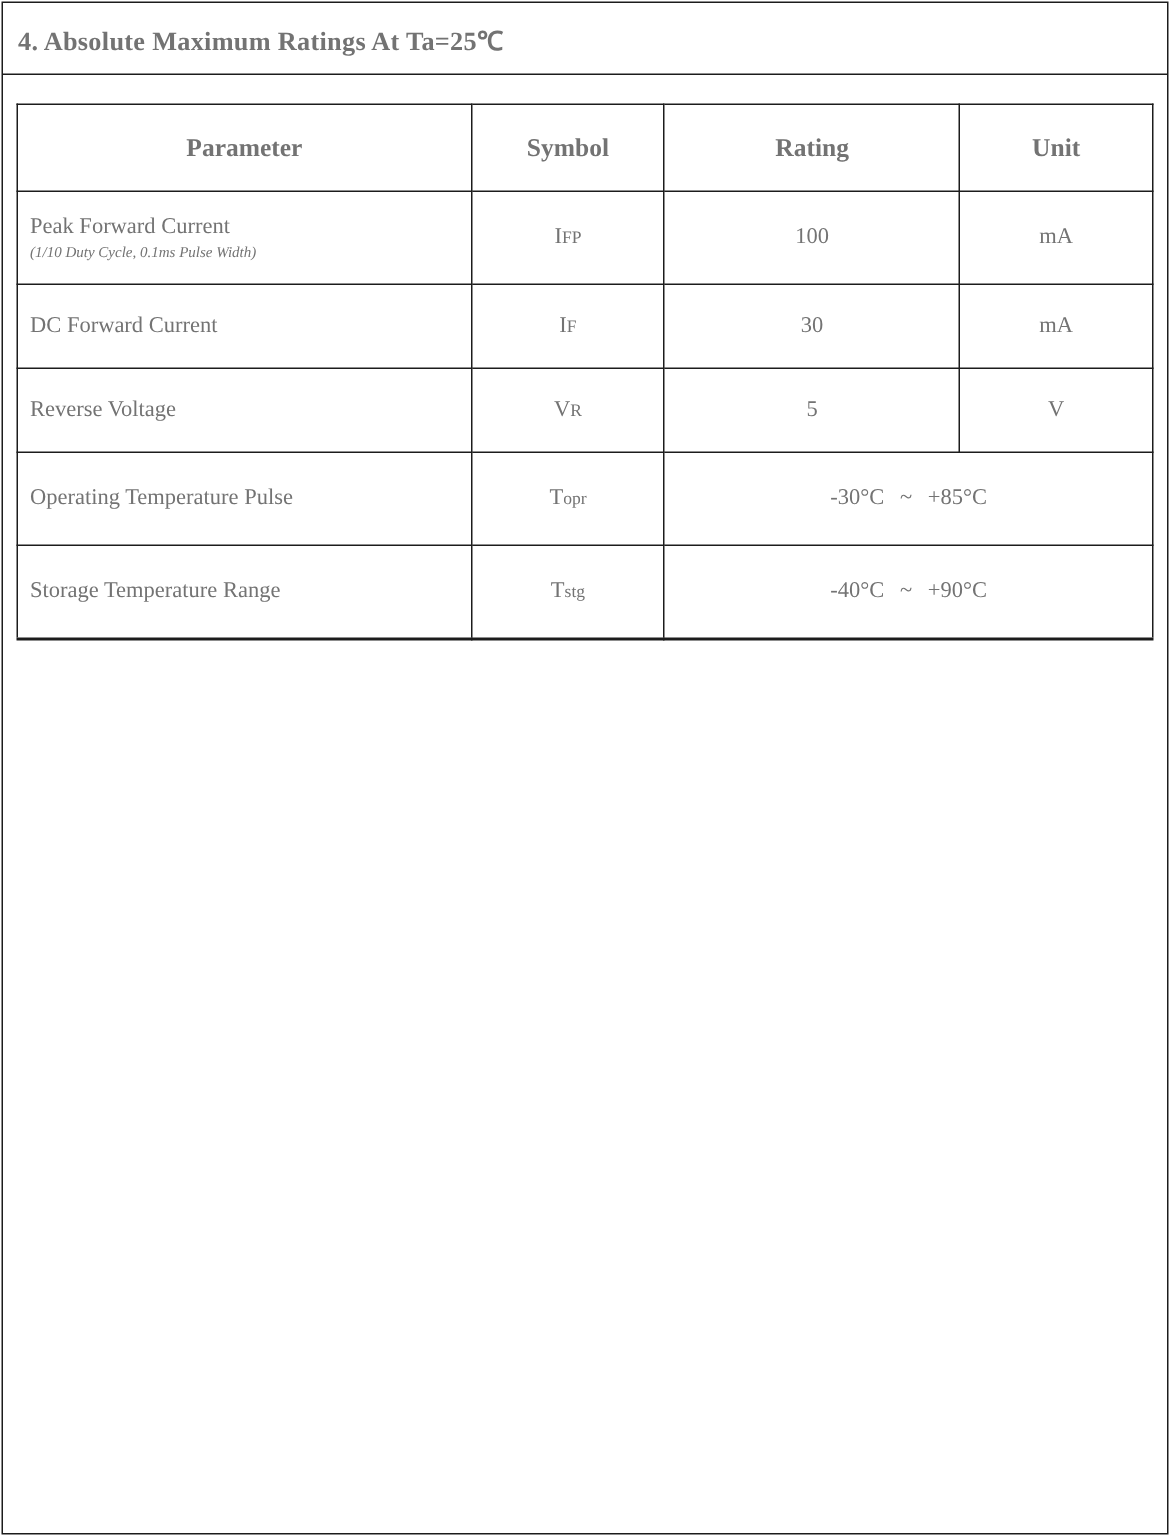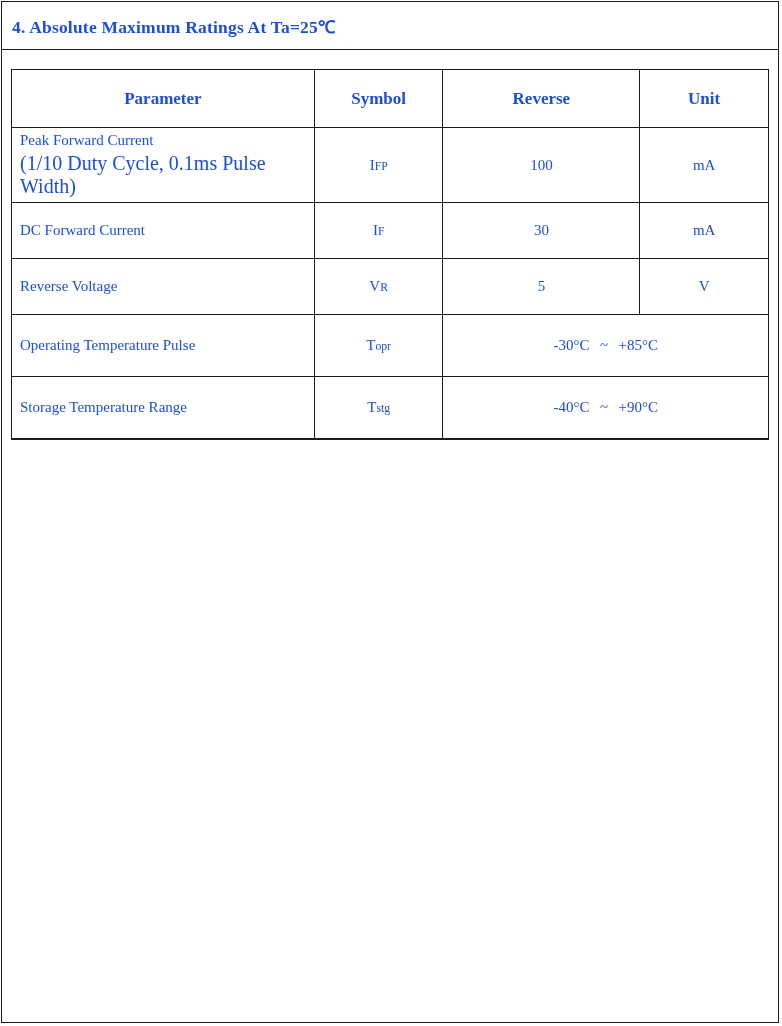--- a/index.html
+++ b/index.html
@@ -8,21 +8,21 @@
     background: #ffffff;
   }
   .page {
     position: relative;
     width: 778px;
     height: 1022px;
     margin: 1px;
     border: 1.5px solid #1c1c1c;
     background: #ffffff;
     font-family: "Liberation Serif", serif;
-    color: #1d4ed8;
+    color: #737373;
     box-sizing: border-box;
   }
   .title-bar {
     height: 48px;
     border-bottom: 1.5px solid #1c1c1c;
     display: flex;
     align-items: center;
     padding-left: 10px;
     box-sizing: border-box;
   }
@@ -63,22 +63,23 @@
     text-align: left;
     padding-left: 12px;
   }
   td.c-sym, td.c-rating, td.c-unit {
     text-align: center;
   }
   tr.r-std  td { height: 56px; }
   tr.r-tall td { height: 62px; }
 
   .param-note {
-    font-size: 20px;
+    font-size: 10px;
     margin-top: 3px;
+    font-style: italic;
   }
   .sub {
     font-size: 0.78em;
   }
   td.c-rating.span2 {
     word-spacing: 0.45em;
   }
   .rating-line {
     line-height: 1.55;
   }
@@ -100,21 +101,21 @@
       <colgroup>
         <col class="col-param">
         <col class="col-symbol">
         <col class="col-rating">
         <col class="col-unit">
       </colgroup>
       <thead>
         <tr>
           <th>Parameter</th>
           <th>Symbol</th>
-          <th>Reverse</th>
+          <th>Rating</th>
           <th>Unit</th>
         </tr>
       </thead>
       <tbody>
 
 
         <tr class="r-tall">
           <td class="c-param">
             <div>Peak Forward Current</div>
             <div class="param-note">(1/10 Duty Cycle, 0.1ms Pulse Width)</div>

